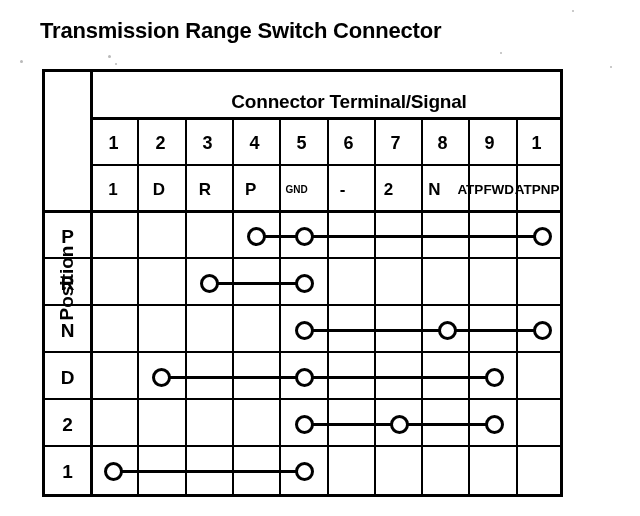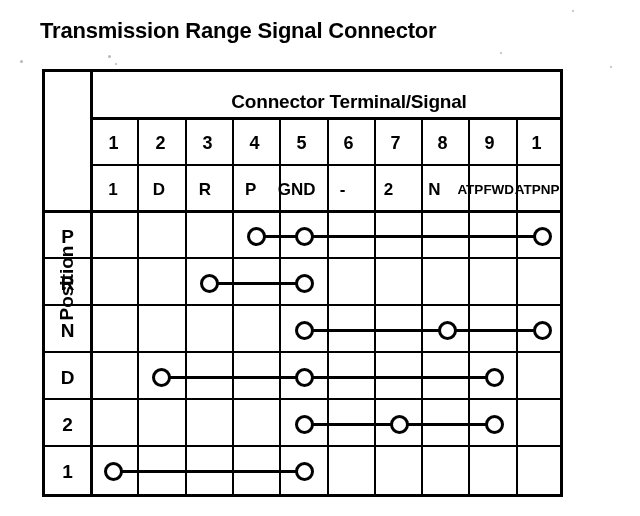--- a/index.html
+++ b/index.html
@@ -109,21 +109,21 @@
     flex: 1 1 0;
     display: flex;
     align-items: center;
     justify-content: center;
     font-weight: bold;
     text-align: center;
     line-height: 1.02;
   }
   #terminal-number-row .hdr-cell { font-size: 18px; }
   #signal-row .hdr-cell { font-size: 17px; }
-  #signal-row .hdr-cell.small { font-size: 17px; }
+  #signal-row .hdr-cell.small { font-size: 10px; }
   #signal-row .hdr-cell.two-line { font-size: 13.5px; }
 
   
   .data-row {
     position: absolute;
     left: 0;
     right: 0;
     height: 47px;
   }
   .row-label {
@@ -168,21 +168,21 @@
   
   .speck {
     position: absolute;
     background: #b9b9b9;
     border-radius: 50%;
   }
 </style>
 </head>
 <body>
 
-<div id="page-title">Transmission Range Signal Connector</div>
+<div id="page-title">Transmission Range Switch Connector</div>
 
 <div class="speck" style="left:20px;top:60px;width:3px;height:3px;"></div>
 <div class="speck" style="left:108px;top:55px;width:3px;height:3px;"></div>
 <div class="speck" style="left:115px;top:63px;width:2px;height:2px;"></div>
 <div class="speck" style="left:500px;top:52px;width:2px;height:2px;"></div>
 <div class="speck" style="left:572px;top:10px;width:2px;height:2px;"></div>
 <div class="speck" style="left:610px;top:66px;width:2px;height:2px;"></div>
 
 <div id="switch-table">
 

